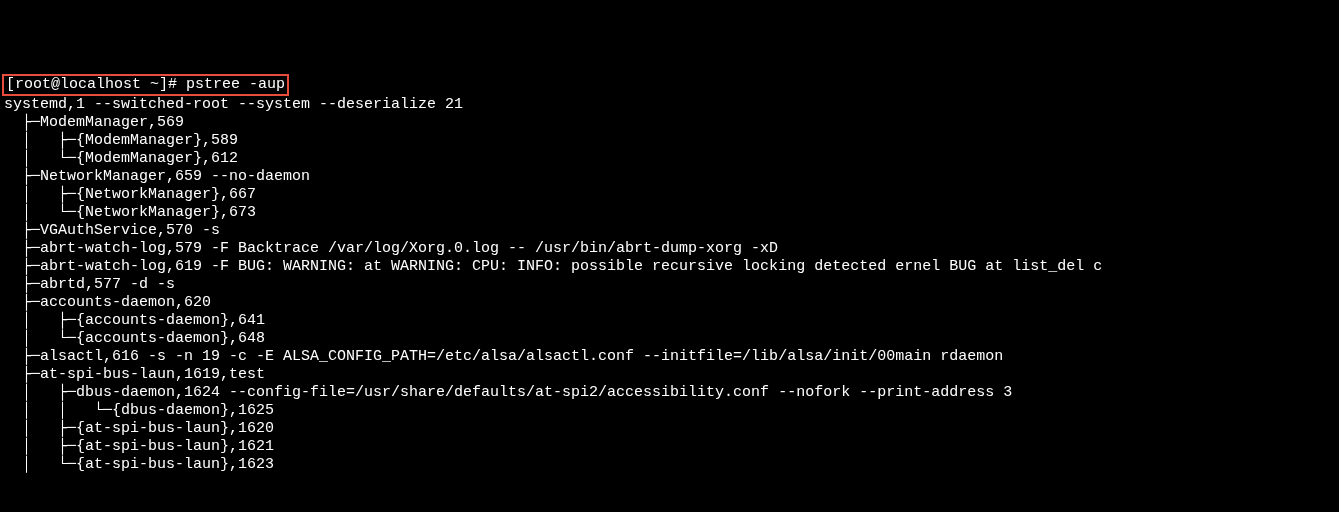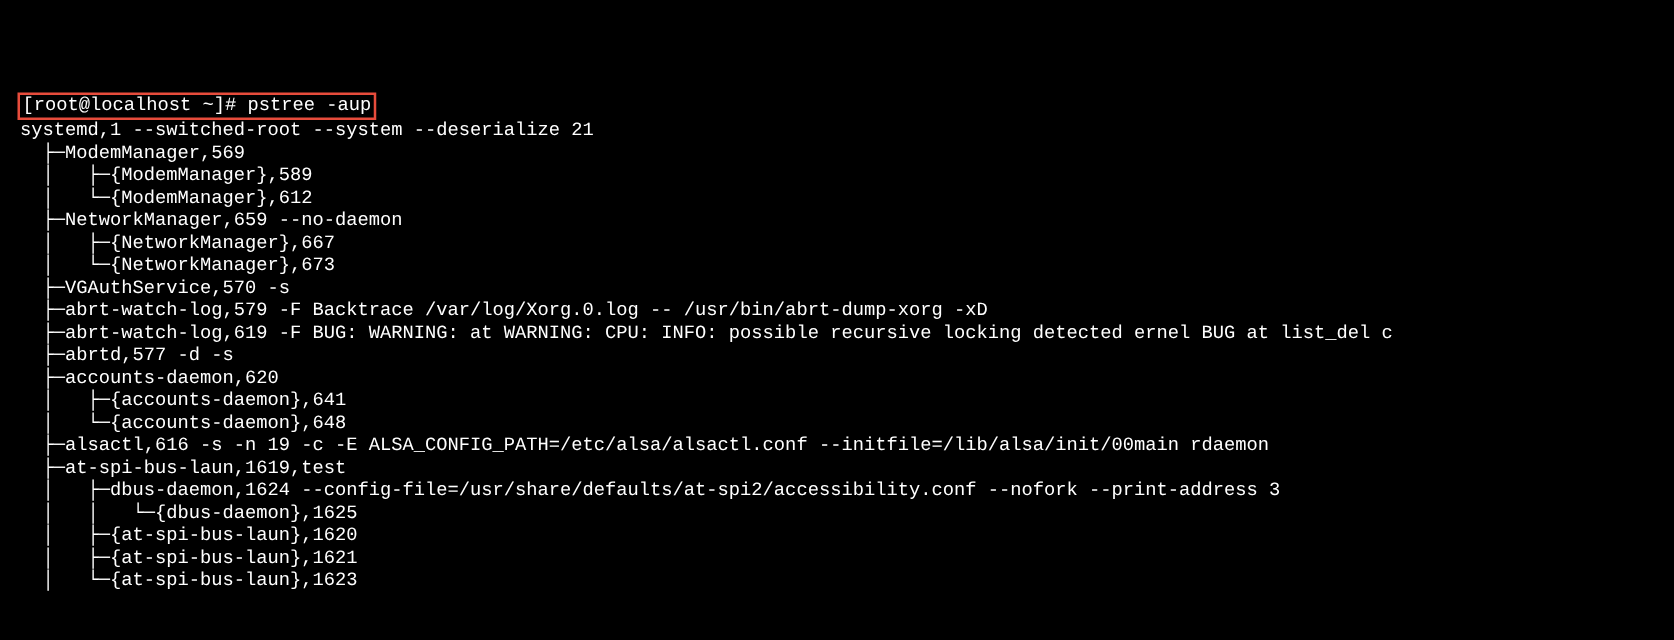--- a/index.html
+++ b/index.html
@@ -9,21 +9,21 @@
       color: #fff;
       font-family: 'Consolas', 'Courier New', monospace;
       font-size: 15px;
       line-height: 18px;
       white-space: pre;
       overflow: hidden;
       width: 1339px;
       height: 512px;
     }
     .terminal {
-      padding: 2px 16px;
+      padding: 2px 4px;
     }
     .highlight-box {
       display: inline-block;
       border: 2px solid #e74c3c;
       padding: 0 2px;
       margin-left: -2px;
     }
   </style>
 </head>
 <body>

